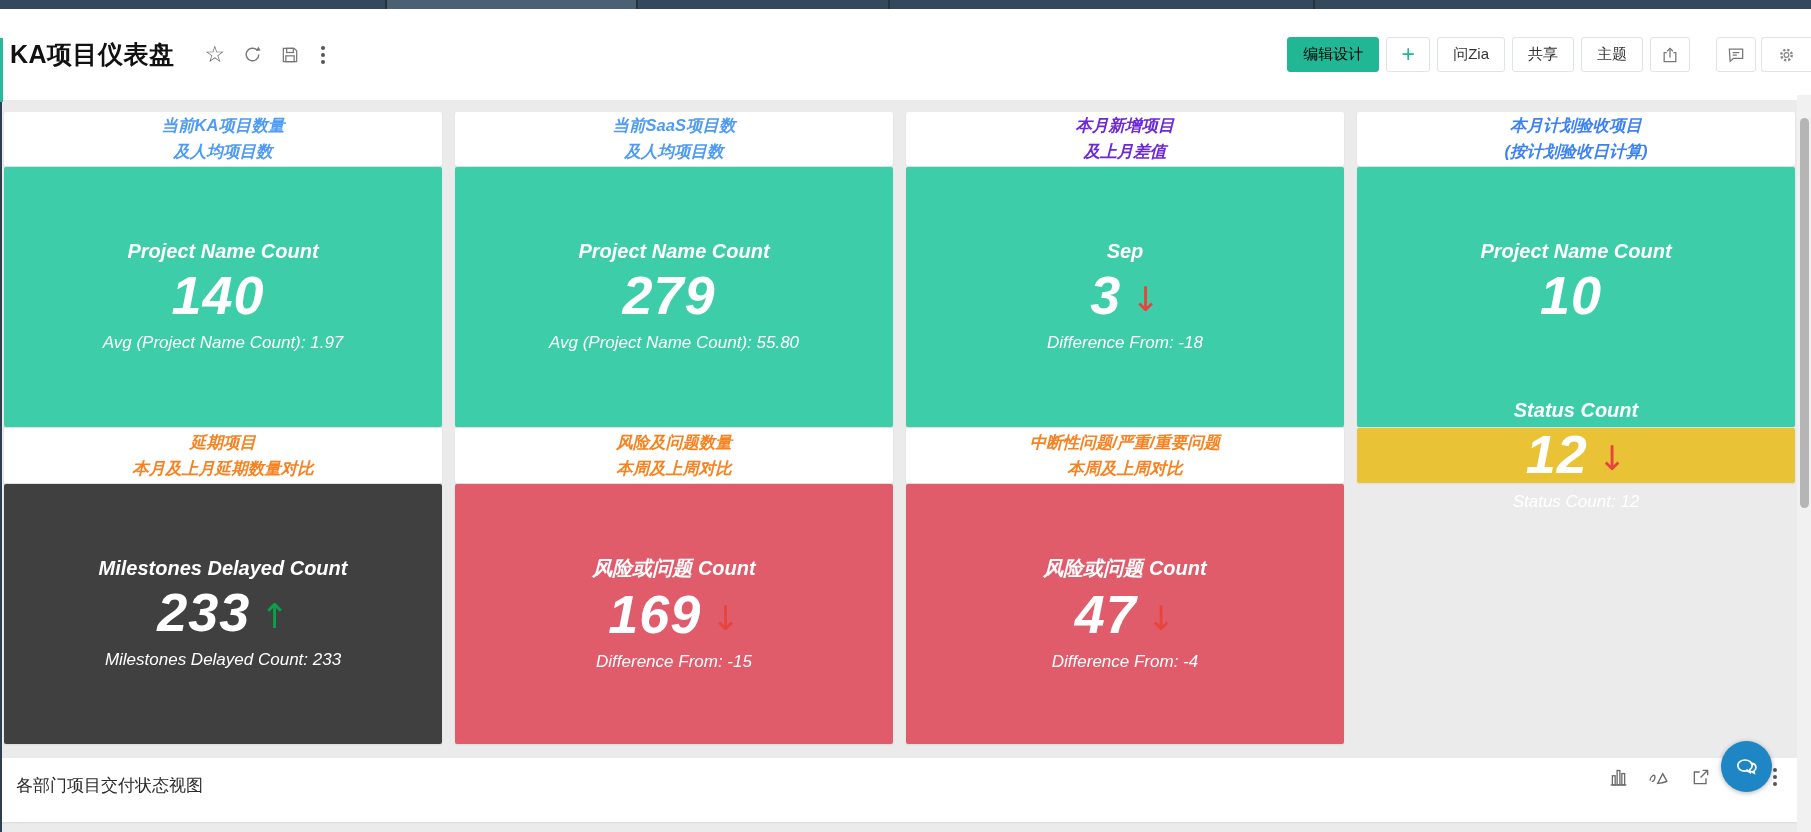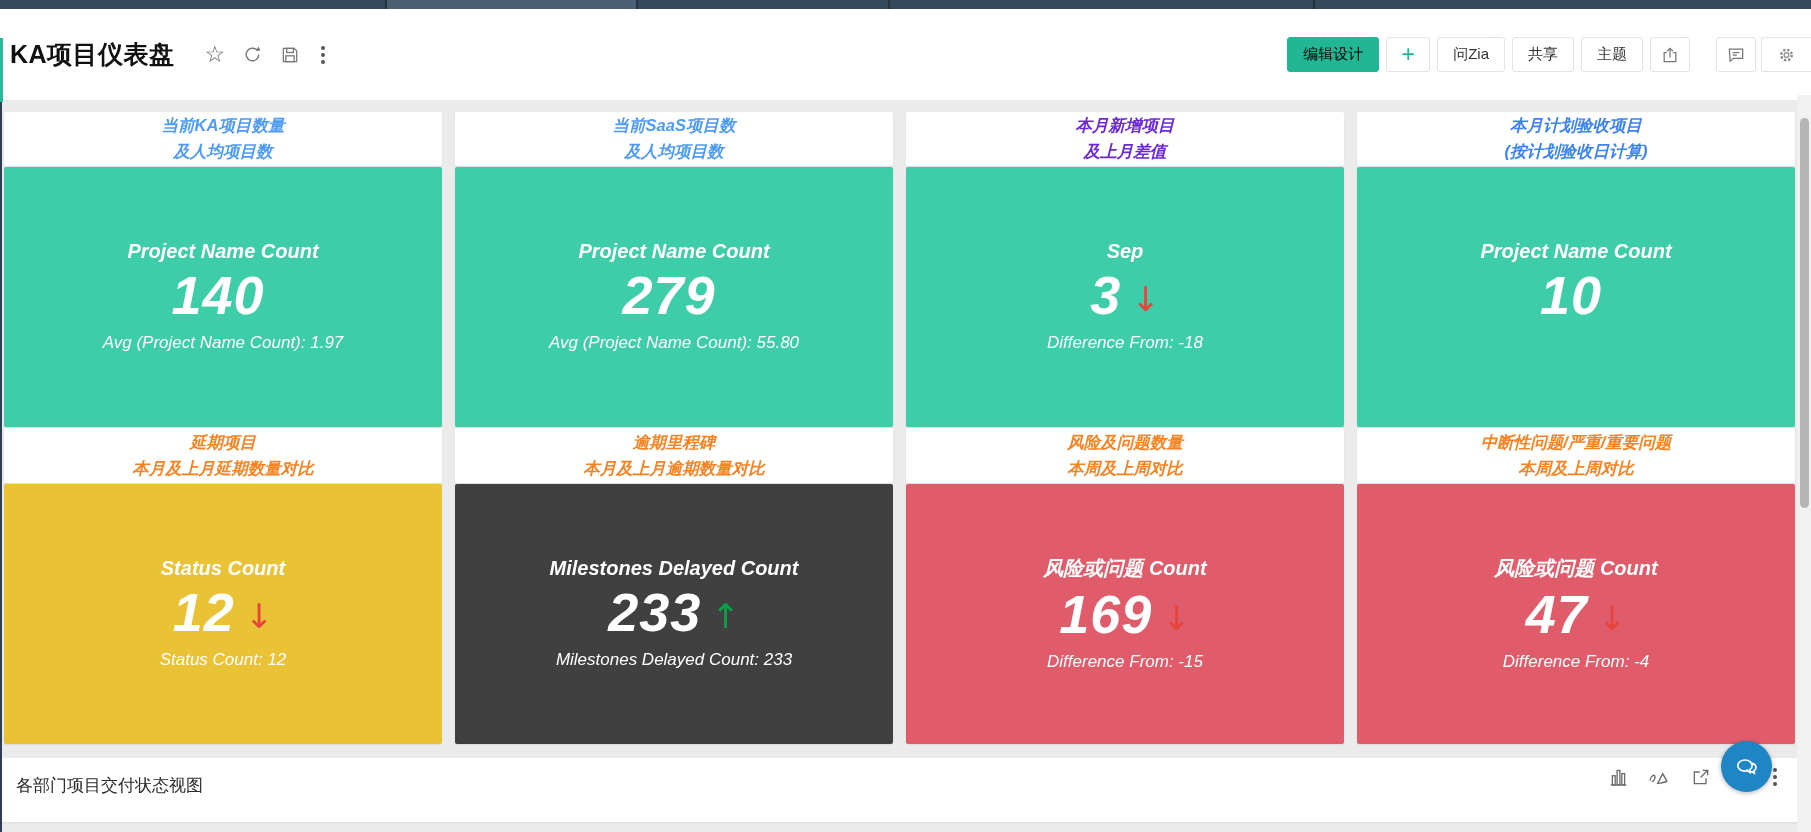--- a/index.html
+++ b/index.html
@@ -193,24 +193,20 @@
         <span class="kpi-arrow"></span>
       </div>
     <div class="kpi-sub"></div>
   </div>
 
   <div class="hdr" style="color: rgb(248, 130, 31);">
     <span>延期项目</span>
     <span>本月及上月延期数量对比</span>
   </div>
   <div class="hdr" style="color: rgb(248, 130, 31);">
-    <span>逾期里程碑</span>
-    <span>本月及上月逾期数量对比</span>
-  </div>
-  <div class="hdr" style="color: rgb(248, 130, 31);">
     <span>风险及问题数量</span>
     <span>本周及上周对比</span>
   </div>
   <div class="hdr" style="color: rgb(248, 130, 31);">
     <span>中断性问题/严重/重要问题</span>
     <span>本周及上周对比</span>
   </div>
 
   <div class="kpi" style="background: rgb(233, 195, 53);">
     <div class="kpi-label">Status Count</div>

